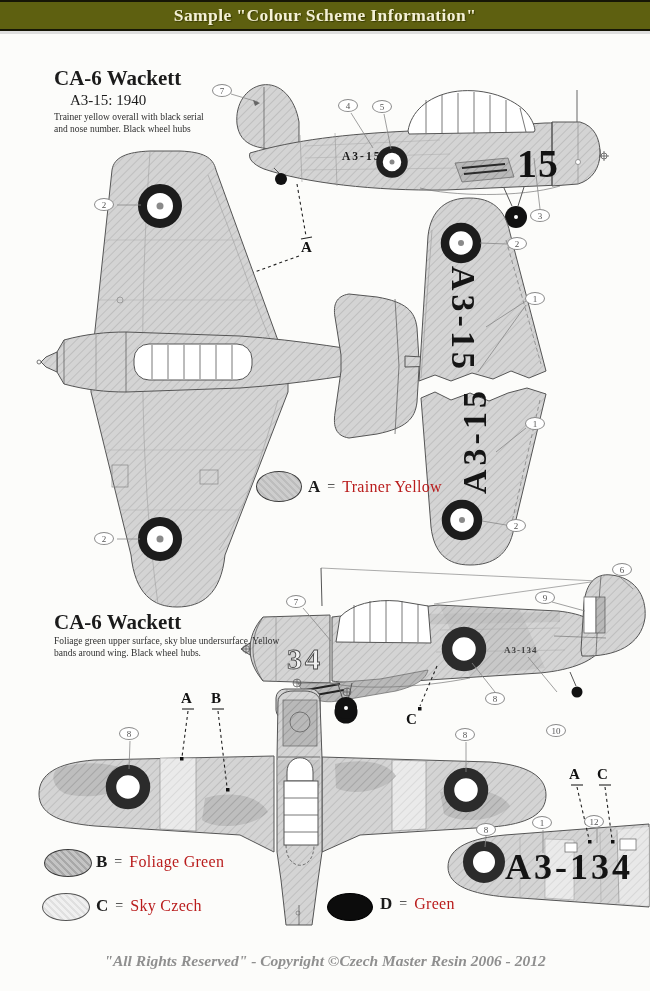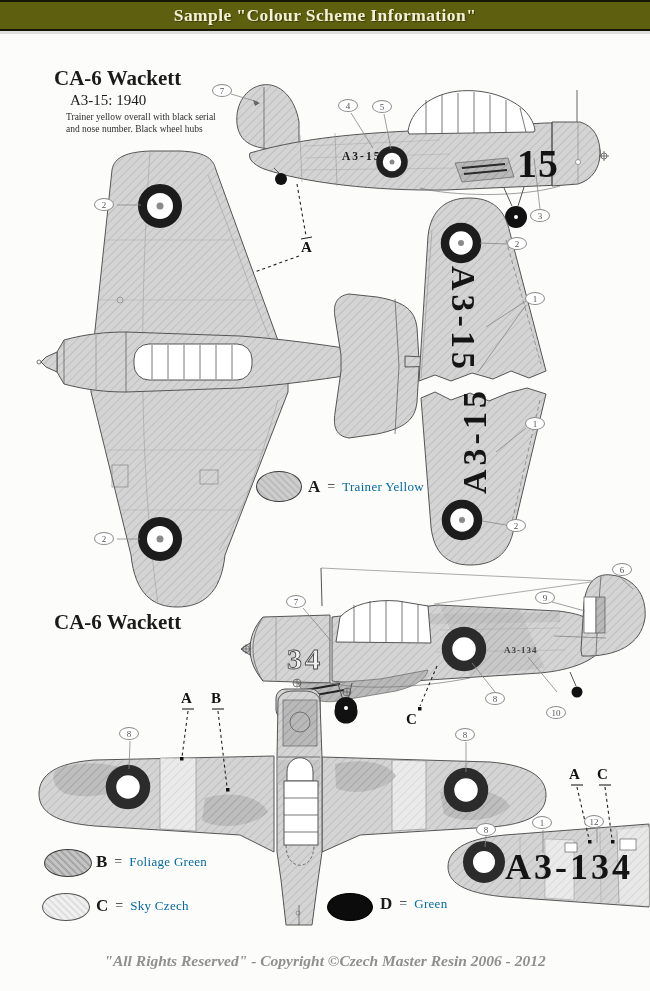--- a/index.html
+++ b/index.html
@@ -30,21 +30,21 @@
   #swA{left:256px;top:471px;width:46px;height:31px;
        background:repeating-linear-gradient(45deg,#cdcdcd 0 3px,#bdbdbd 3px 5px);}
   #swB{left:44px;top:849px;width:48px;height:28px;
        background:repeating-linear-gradient(45deg,#c4c4c4 0 3px,#a8a8a8 3px 5px);}
   #swC{left:42px;top:893px;width:48px;height:28px;border:1.2px solid #555;
        background:repeating-linear-gradient(45deg,#f0f0f0 0 3px,#e0e0e0 3px 5px);}
   #swD{left:327px;top:893px;width:46px;height:28px;background:#0c0c0c;border:1px solid #000;}
   .legend-row{position:absolute;display:flex;align-items:center;gap:7px;}
   .legend-row .k{font-size:17px;font-weight:bold;}
   .legend-row .e{font-size:14px;color:#222;}
-  .legend-row .v{font-size:13px;color:#0369a1;letter-spacing:.3px;}
+  .legend-row .v{font-size:16px;color:#b91c1c;letter-spacing:.3px;}
   
   #footer{position:absolute;left:0;top:952px;width:650px;text-align:center;
           font-size:15.5px;font-weight:bold;font-style:italic;color:#8f8f8f;}
 </style>
 </head>
 <body>
 
 <div id="page">
 
   <div id="header">
@@ -346,25 +346,26 @@
         <path d="M 599,785 L 611,785"></path>
           <path d="M 605,787 L 612,839" stroke-dasharray="3 3"></path>
         <rect x="611" y="840" width="3.5" height="3.5" fill="#111" stroke="none"></rect>
       </g>
     </g>
   </svg>
 
   <div class="ac-block" style="left:54px;top:66px;width:170px;">
     <div class="ac-title">CA-6 Wackett</div>
     <div class="ac-sub">A3-15: 1940</div>
-    <div class="ac-desc" style="width:155px;margin-left:12px;">Trainer yellow overall with black serial and nose number. Black wheel hubs</div>
+    <div class="ac-desc" style="width:155px;">Trainer yellow overall with black serial and nose number. Black wheel hubs</div>
   </div>
 
   <div class="ac-block" style="left:54px;top:610px;width:260px;">
     <div class="ac-title">CA-6 Wackett</div>
+    <div class="ac-desc" style="width:248px;">Foliage green upper surface, sky blue undersurface. Yellow bands around wing. Black wheel hubs.</div>
   </div>
 
   <div class="co" style="left:212px;top:84px;">
       <span>7</span>
     </div>
   <div class="co" style="left:338px;top:99px;">
       <span>4</span>
     </div>
   <div class="co" style="left:372px;top:100px;">
       <span>5</span>
@@ -395,21 +396,21 @@
     </div>
   <div class="co" style="left:535px;top:591px;">
       <span>9</span>
     </div>
   <div class="co" style="left:612px;top:563px;">
       <span>6</span>
     </div>
   <div class="co" style="left:485px;top:692px;">
       <span>8</span>
     </div>
-  <div class="co" style="left:546px;top:706px;">
+  <div class="co" style="left:546px;top:724px;">
       <span>10</span>
     </div>
   <div class="co" style="left:119px;top:727px;">
       <span>8</span>
     </div>
   <div class="co" style="left:455px;top:728px;">
       <span>8</span>
     </div>
   <div class="co" style="left:476px;top:823px;">
       <span>8</span>

